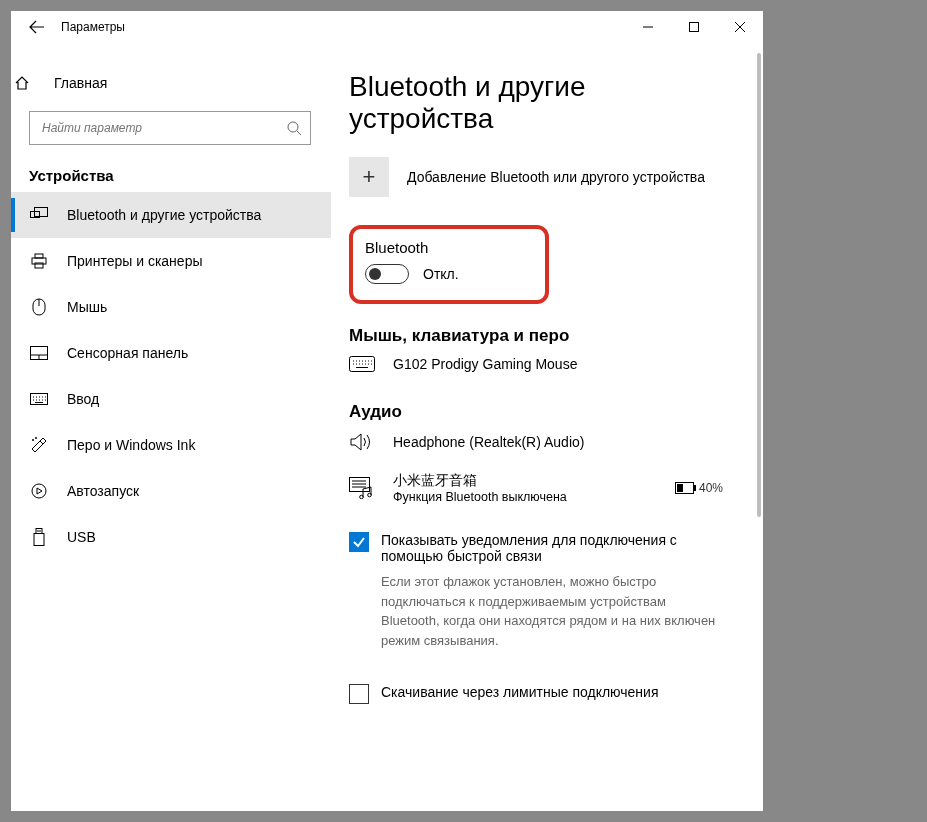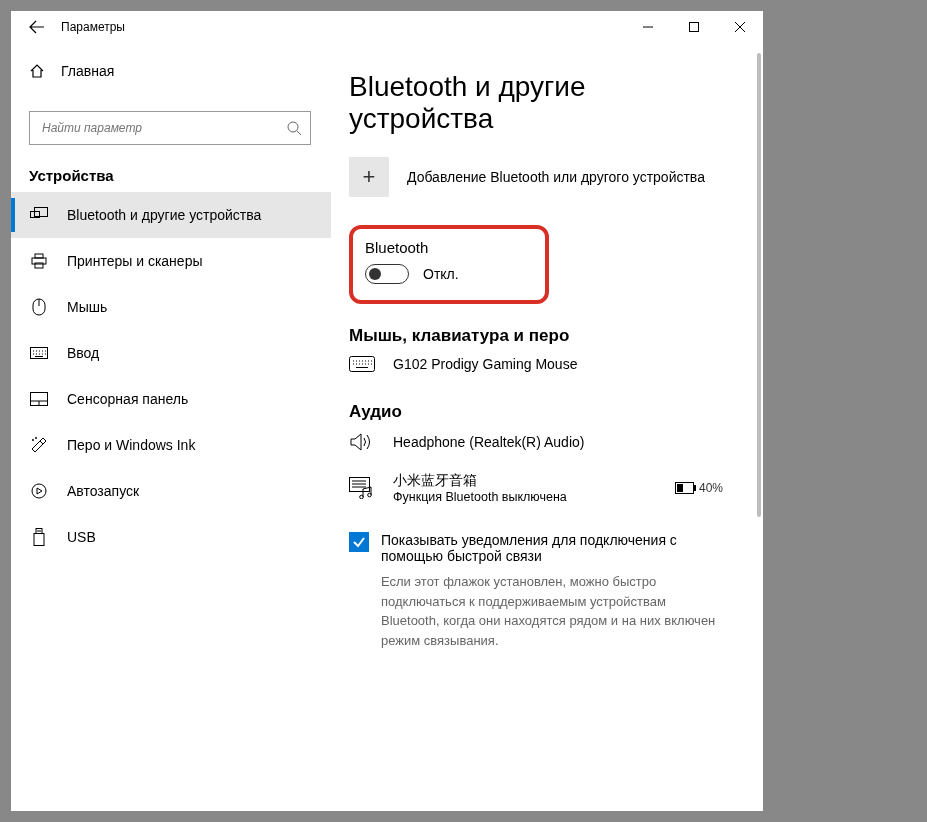--- a/index.html
+++ b/index.html
@@ -50,24 +50,24 @@
     display:flex;
     overflow:hidden;
   }
   .sidebar {
     width: 320px;
     padding: 20px 0 0 0;
     display:flex;
     flex-direction:column;
   }
   .home-row {
-    display:flex; align-items:flex-start;
-    padding: 0 20px 0 16px;
+    display:flex; align-items:center;
+    padding: 0 20px 0 1px;
     height: 40px;
-    gap: 14px;
+    gap: 22px;
   }
   .icon-slot {
     width:20px; display:flex; align-items:center; justify-content:center;
     color:#333;
   }
   .search-wrap { padding: 8px 20px 0 18px; }
   .search {
     width: 100%;
     height: 34px;
     border: 1px solid #999;
@@ -261,36 +261,36 @@
           <span class="icon-slot">
             <svg width="14" height="18" viewBox="0 0 14 18">
                 <rect x="1" y="1" width="12" height="16" rx="6" stroke="#000" fill="none"></rect>
                 <line x1="7" y1="1" x2="7" y2="8" stroke="#000"></line>
               </svg>
           </span>
           <span>Мышь</span>
         </li>
         <li class="navitem">
           <span class="icon-slot">
-            <svg width="18" height="12" viewBox="0 0 18 12">
-                <rect x="0.5" y="0.5" width="17" height="11" stroke="#000" fill="none"></rect>
-                <path d="M3 4h1M6 4h1M9 4h1M12 4h1M15 4h1 M3 7h1M6 7h1M9 7h1M12 7h1M15 7h1 M5 9.5h8" stroke="#000"></path>
-              </svg>
-          </span>
-          <span>Ввод</span>
-        </li>
-        <li class="navitem">
-          <span class="icon-slot">
             <svg width="18" height="14" viewBox="0 0 18 14">
                 <rect x="0.5" y="0.5" width="17" height="13" stroke="#000" fill="none"></rect>
                 <line x1="0.5" y1="9" x2="17.5" y2="9" stroke="#000"></line>
                 <line x1="9" y1="9" x2="9" y2="13.5" stroke="#000"></line>
               </svg>
           </span>
           <span>Сенсорная панель</span>
+        </li>
+        <li class="navitem">
+          <span class="icon-slot">
+            <svg width="18" height="12" viewBox="0 0 18 12">
+                <rect x="0.5" y="0.5" width="17" height="11" stroke="#000" fill="none"></rect>
+                <path d="M3 4h1M6 4h1M9 4h1M12 4h1M15 4h1 M3 7h1M6 7h1M9 7h1M12 7h1M15 7h1 M5 9.5h8" stroke="#000"></path>
+              </svg>
+          </span>
+          <span>Ввод</span>
         </li>
         <li class="navitem">
           <span class="icon-slot">
             <svg width="18" height="16" viewBox="0 0 18 16">
                 <path d="M2 14 L10 6 L13 9 L5 17z M10 6 L13 3 L16 6 L13 9" stroke="#000" fill="none" transform="translate(0,-2)"></path>
                 <circle cx="3" cy="3" r="1" fill="#000"></circle>
                 <circle cx="6" cy="1" r="1" fill="#000"></circle>
               </svg>
           </span>
           <span>Перо и Windows Ink</span>
@@ -387,19 +387,23 @@
       <div class="checkbox-row">
         <div class="chk checked">
           <svg width="14" height="14" viewBox="0 0 14 14">
               <path d="M2 7 L6 11 L12 3" stroke="#fff" stroke-width="2" fill="none"></path>
             </svg>
         </div>
         <span style="max-width:430px">Показывать уведомления для подключения с помощью быстрой связи</span>
       </div>
       <div class="helper">Если этот флажок установлен, можно быстро подключаться к поддерживаемым устройствам Bluetooth, когда они находятся рядом и на них включен режим связывания.</div>
 
+      <div class="checkbox-row" style="margin-top:34px">
+        <div class="chk"></div>
+        <span>Скачивание через лимитные подключения</span>
+      </div>
 
       <div class="scrollbar">
         <div class="thumb"></div>
       </div>
     </div>
   </div>
 </div>
 
 </body></html>

